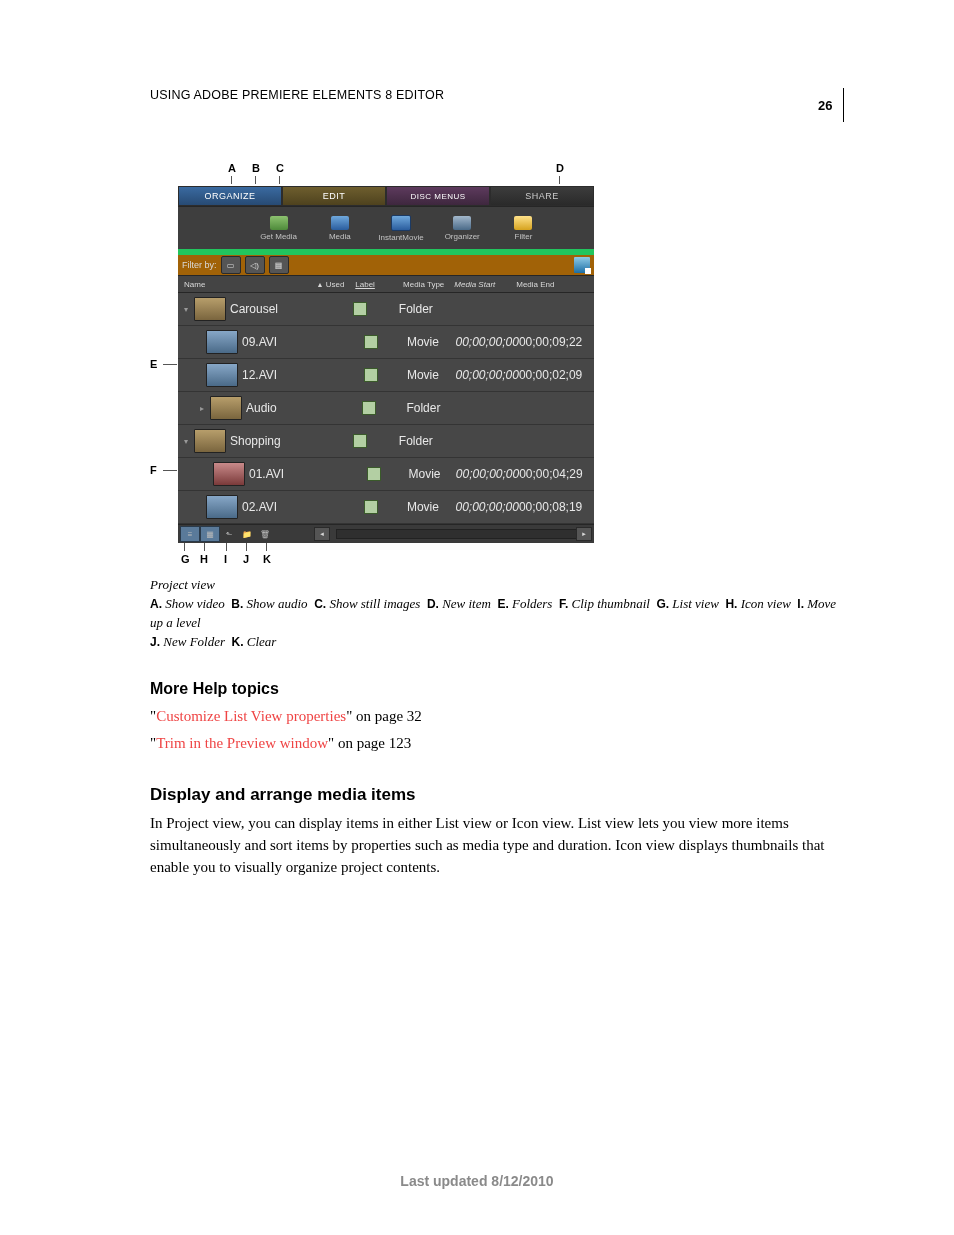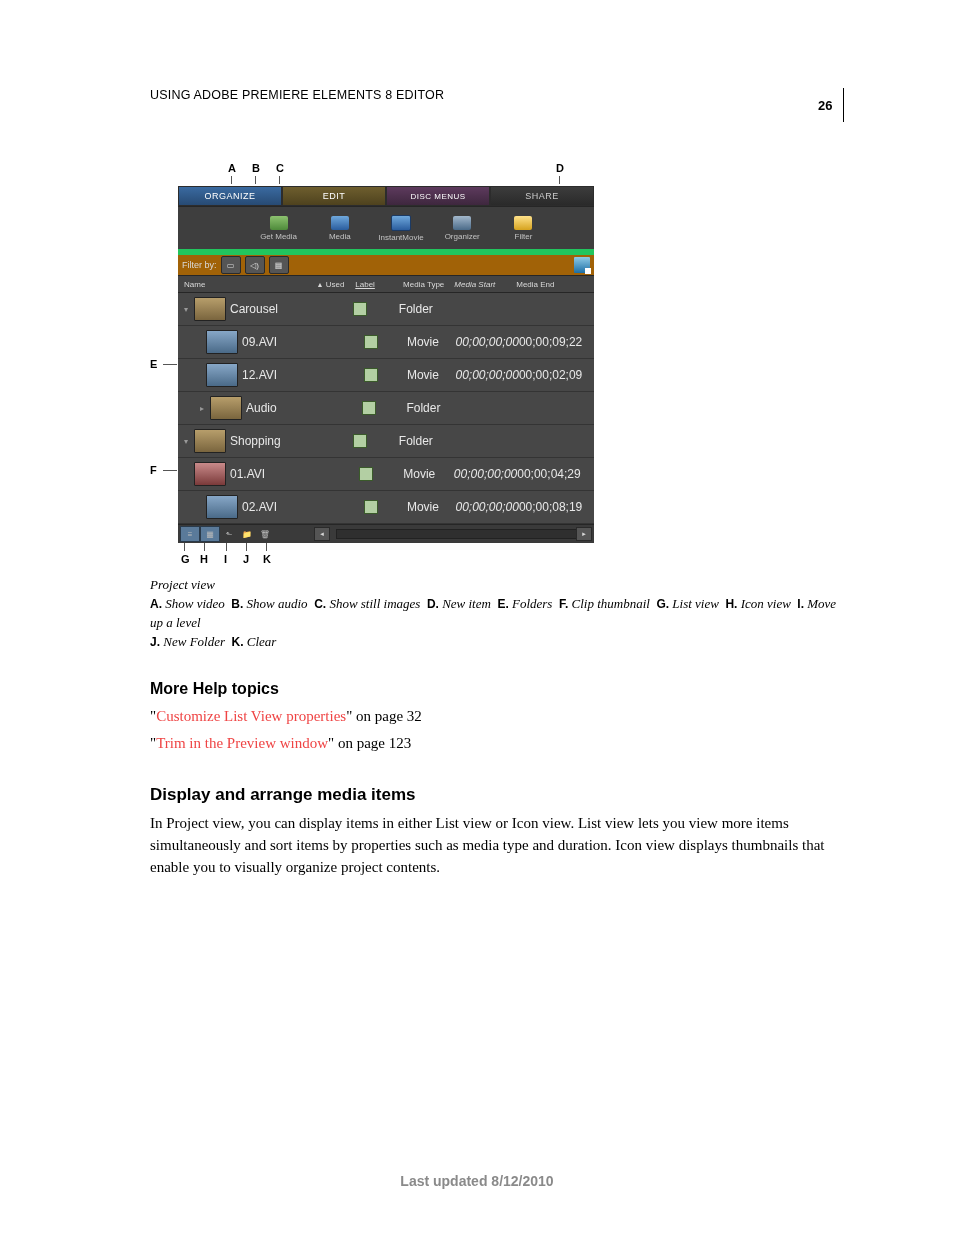--- a/index.html
+++ b/index.html
@@ -276,21 +276,21 @@
         <div class="col-label">
             <div class="lab-sq"></div>
           </div>
           <div style="width:22px"></div>
         <div class="col-type val">Folder</div>
         <div class="col-start"></div>
           <div class="col-end"></div>
           <div class="col-flex"></div>
       </div>
       <div class="grid-row">
-        <div class="name-cell" style="padding-left:16px">
+        <div class="name-cell" style="padding-left:35px">
             <div class="thumb" style="background:linear-gradient(#c98a8a,#7a3a3a)"></div>
             <span class="val">01.AVI</span>
           </div>
         <div style="flex:1"></div>
           <div style="width:26px"></div>
         <div class="col-label">
             <div class="lab-sq"></div>
           </div>
           <div style="width:22px"></div>
         <div class="col-type val">Movie</div>

